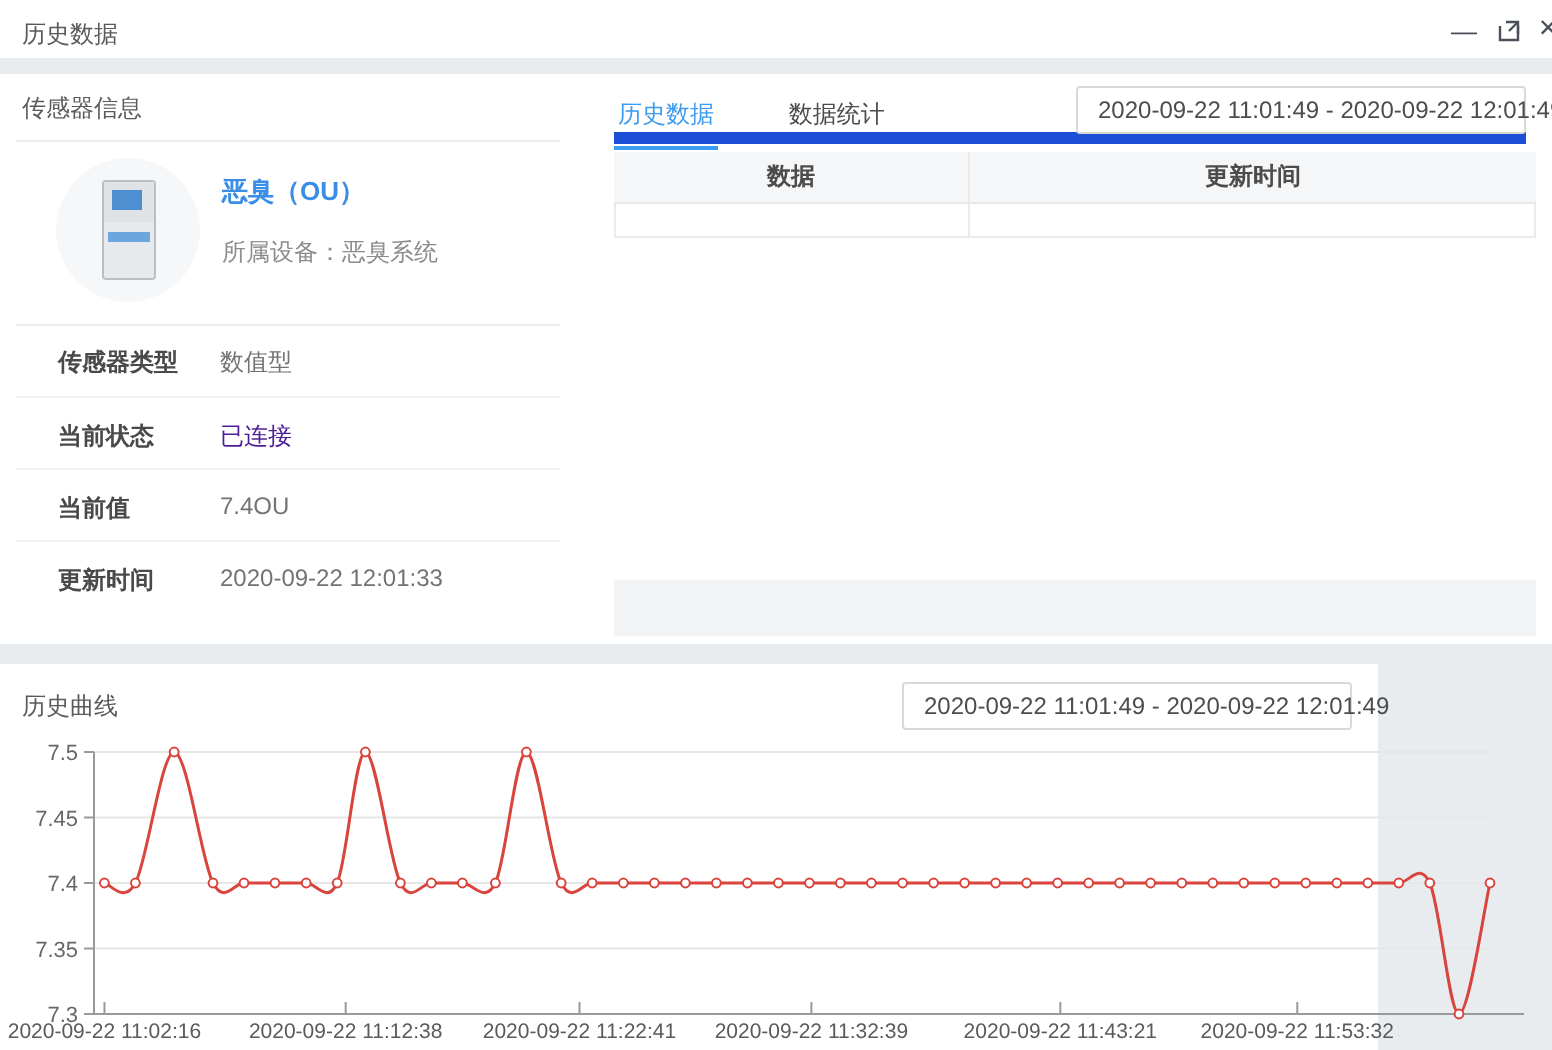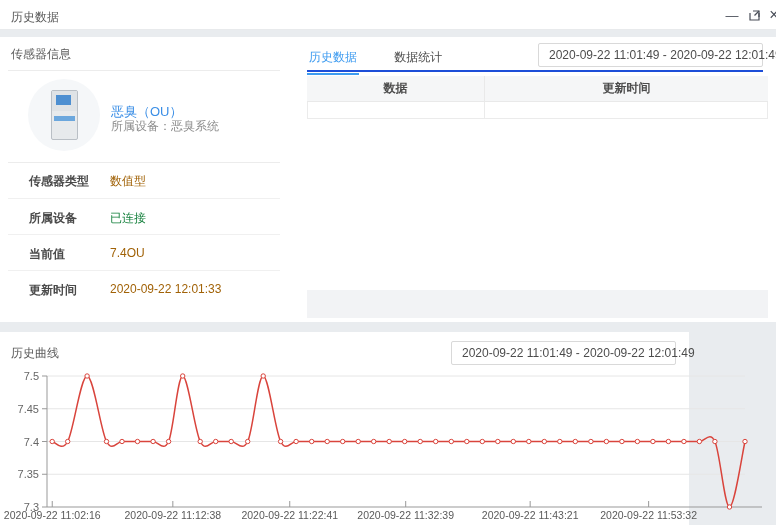--- a/index.html
+++ b/index.html
@@ -29,32 +29,32 @@
   .panel-title { position:absolute; left:11px; top:9px; color:#5a5a5a; }
   .hdiv { position:absolute; left:8px; width:272px; height:0; border-top:1px solid #ececec; }
 
   .avatar { position:absolute; left:28px; top:42px; width:72px; height:72px;
     border-radius:50%; background:#f5f7f9; }
   .dev { position:absolute; left:23px; top:11px; width:27px; height:50px;
     background:#e7eaec; border:1px solid #b9bfc5; border-radius:2px; }
   .dev-top { position:absolute; left:0; top:0; width:100%; height:20px; background:#dfe3e6; }
   .dev-screen { position:absolute; left:4px; top:4px; width:15px; height:10px; background:#4d8fd1; }
   .dev-strip { position:absolute; left:2px; top:25px; width:21px; height:5px; background:#6ba7dd; }
-  .sensor-name { position:absolute; left:111px; top:50px; font-size:13px; font-weight:normal; color:#3a8ee6;margin-top:16px; }
+  .sensor-name { position:absolute; left:111px; top:50px; font-size:13px; font-weight:bold; color:#3a8ee6; }
   .sensor-dev  { position:absolute; left:111px; top:81px; color:#8c8c8c;text-align:center; }
 
   .info-rows { position:absolute; left:0; top:125px; width:288px; }
   .info-row { position:relative; height:36px; margin:0 8px; }
   .info-row + .info-row { border-top:1px solid #f0f0f0; }
   .info-label { position:absolute; left:21px; top:11px; font-weight:bold; color:#4a4a4a; }
-  .info-value { position:absolute; left:102px; top:11px; color:#a16207; }
-  .info-value.green { color:#15803d; }
+  .info-value { position:absolute; left:102px; top:11px; color:#737373; }
+  .info-value.green { color:#4c1d95; }
 
   .tabs { position:absolute; left:11px; top:8px; width:456px; height:27px;
-    border-bottom:2px solid #1d4ed8; }
+    border-bottom:6px solid #1d4ed8; }
   .tab { position:relative; display:inline-block; margin-right:30px; padding:4px 2px 8px 2px;
     color:#4c4c4c; cursor:pointer; }
   .tab.active { color:#3d9bf0; }
   .tab.active::after { content:""; position:absolute; left:0; right:0; bottom:-1px;
     height:2px; background:#3d9bf0; }
 
   .date-box { position:absolute; width:225px; height:24px; background:#fff;
     border:1px solid #d9d9d9; border-radius:2px; display:flex; align-items:center;
     padding:0 8px 0 10px; color:#4c4c4c; cursor:pointer; }
   .date-box .dtext { flex:1; white-space:nowrap; }
@@ -106,21 +106,21 @@
   <div class="sensor-dev">所属设备：恶臭系统</div>
 
   <div class="hdiv" style="top:125px"></div>
 
   <div class="info-rows">
     <div class="info-row">
       <span class="info-label">传感器类型</span>
       <span class="info-value">数值型</span>
     </div>
     <div class="info-row">
-      <span class="info-label">所属设备</span>
+      <span class="info-label">当前状态</span>
       <span class="info-value green">已连接</span>
     </div>
     <div class="info-row">
       <span class="info-label">当前值</span>
       <span class="info-value">7.4OU</span>
     </div>
     <div class="info-row">
       <span class="info-label">更新时间</span>
       <span class="info-value">2020-09-22 12:01:33</span>
     </div>

